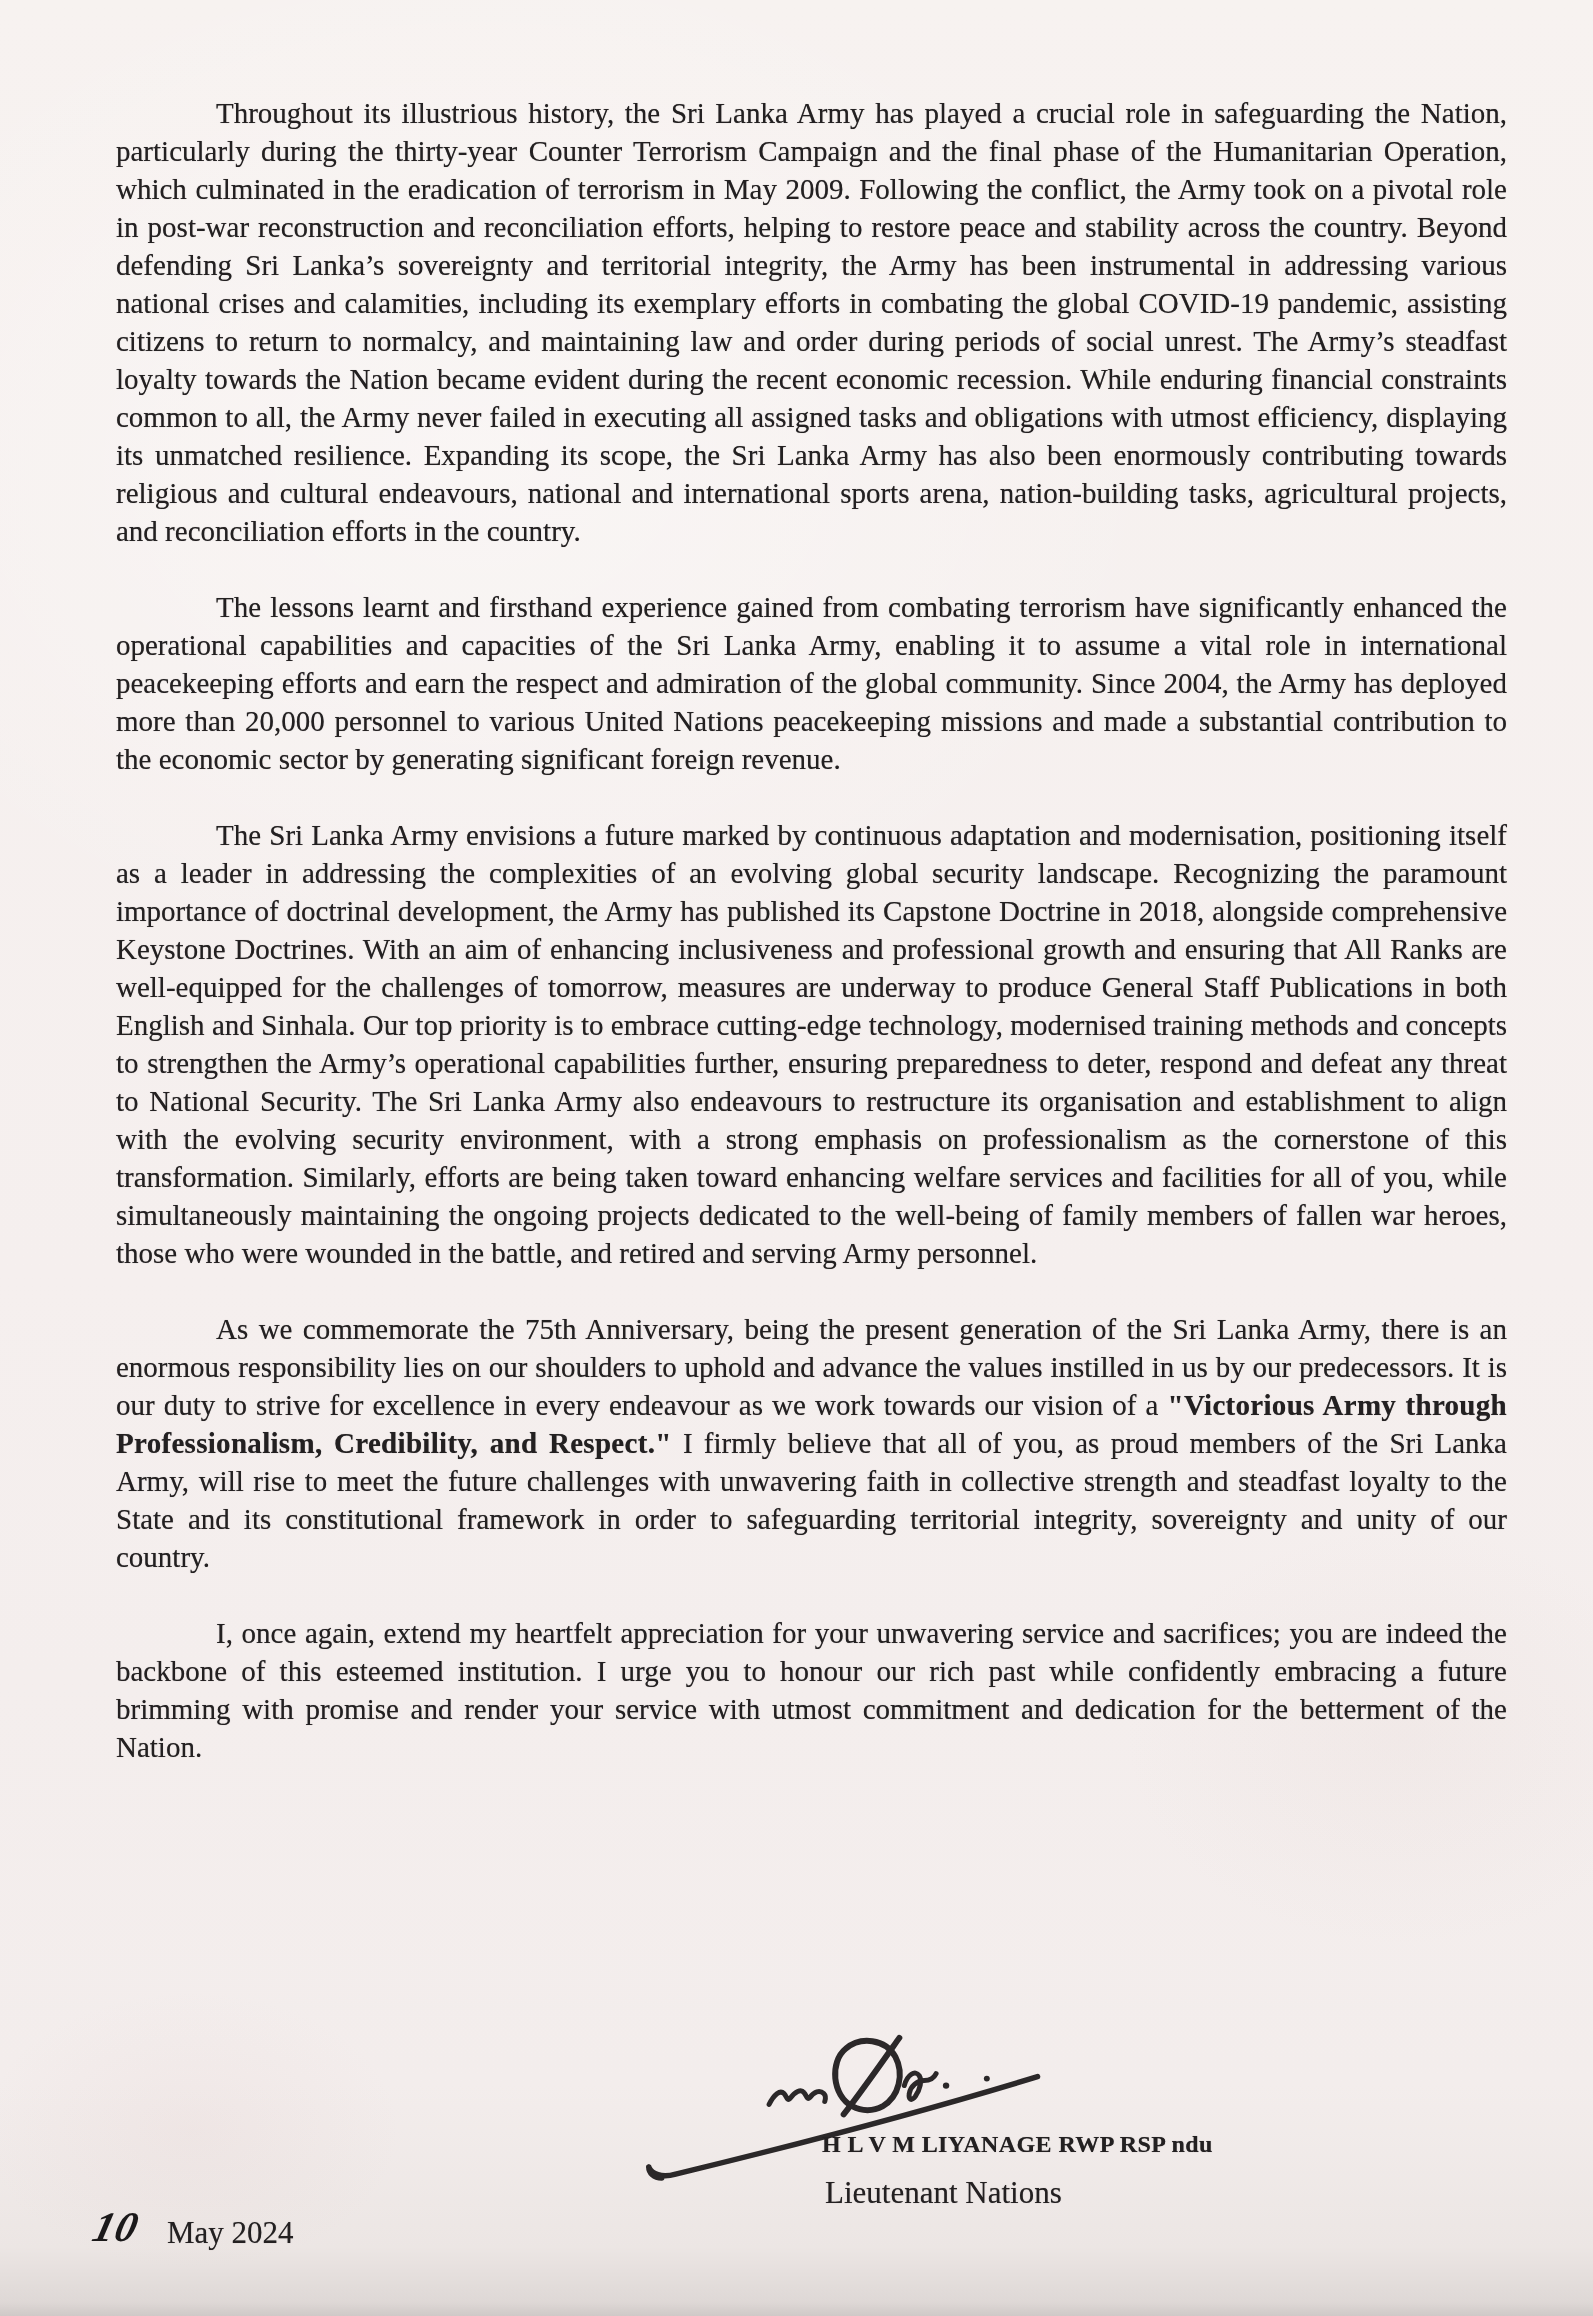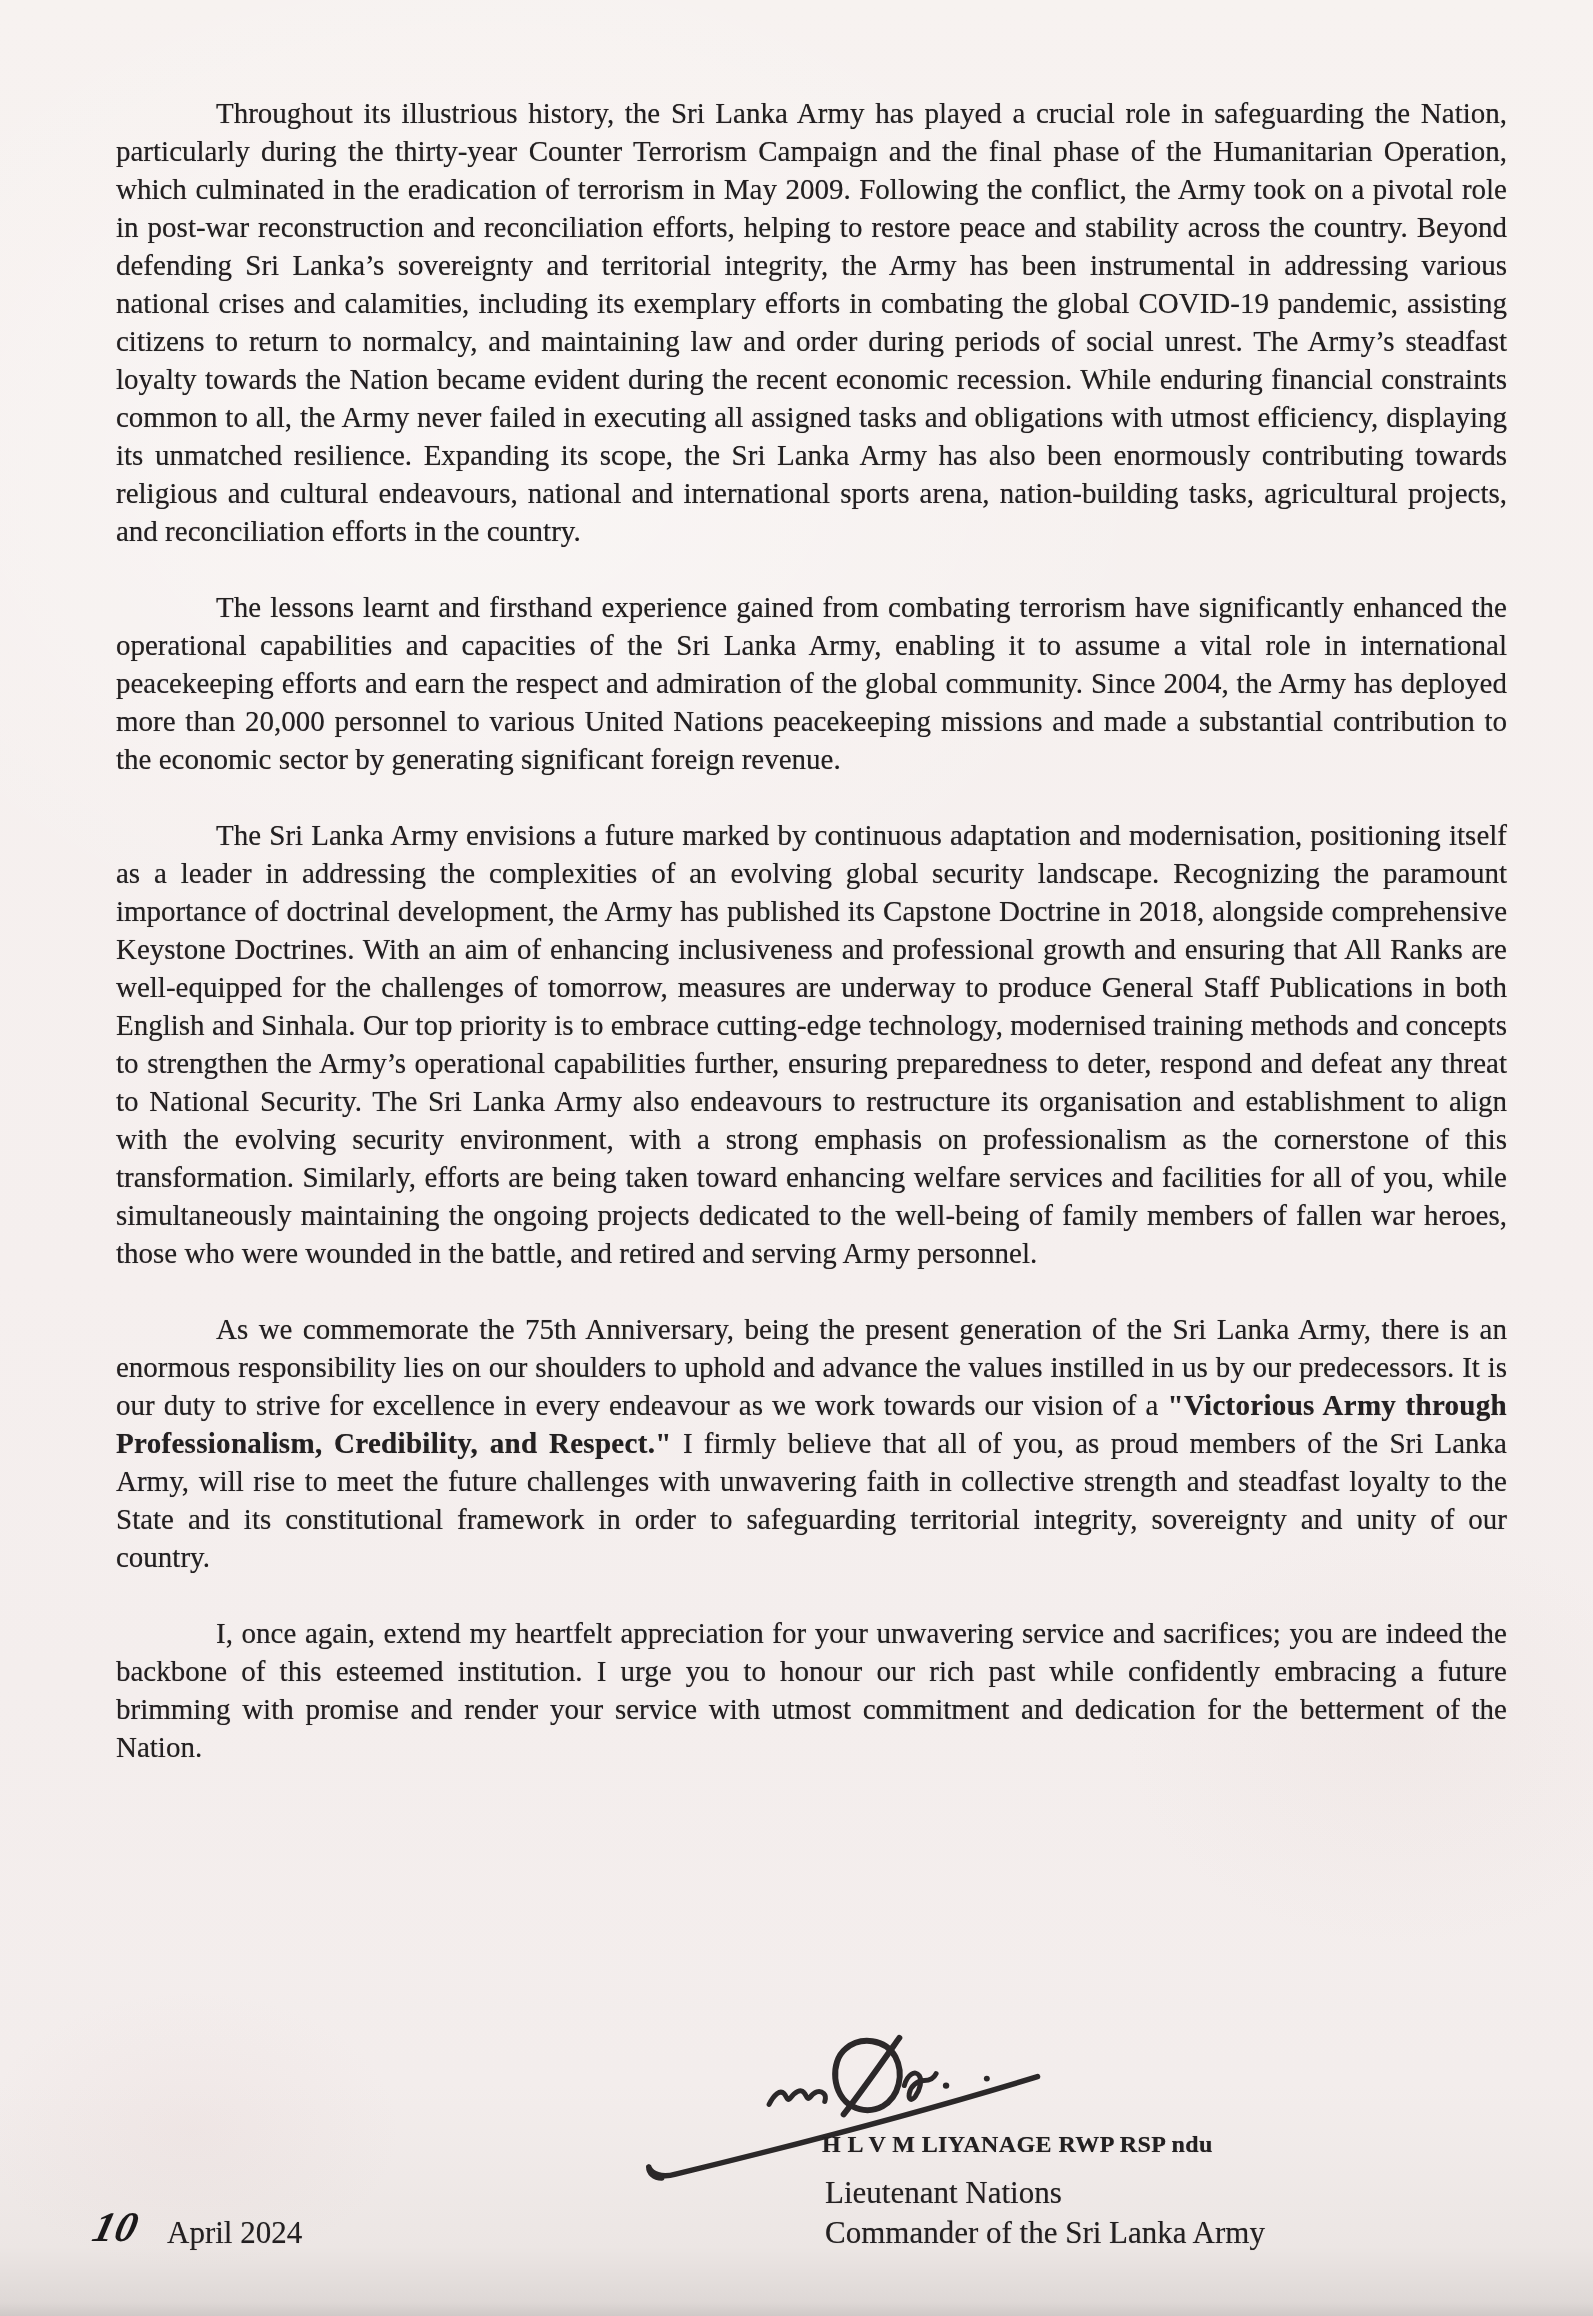--- a/index.html
+++ b/index.html
@@ -128,19 +128,18 @@
     <path d="M 253,103 C 271,80 292,50 309,26" stroke-width="6"></path>
 
     <path d="M 314,74 C 317,63 325,58 329,64 C 332,69 330,78 325,85 C 321,90 318,88 319,82 C 320,75 327,69 334,69 C 340,69 344,66 346,62" stroke-width="5"></path>
 
     <circle cx="356" cy="74" r="3.2" fill="#1b1819" stroke="none"></circle>
     <circle cx="397" cy="67" r="3" fill="#1b1819" stroke="none"></circle>
   </svg>
 
   <div class="sig-name">H L V M LIYANAGE RWP RSP ndu</div>
   <div class="sig-rank">Lieutenant Nations</div>
-  <div class="sig-title">Commander of the Sri Lanka Army</div>
 
   <div class="date-day">10</div>
-  <div class="date-month">April 2024</div>
+  <div class="date-month">May 2024</div>
 
 </div>
 
 
 </body></html>

